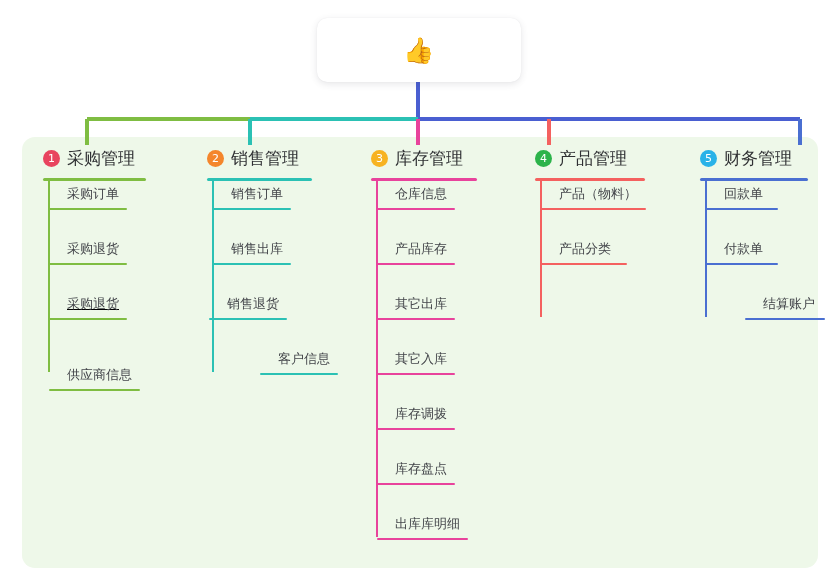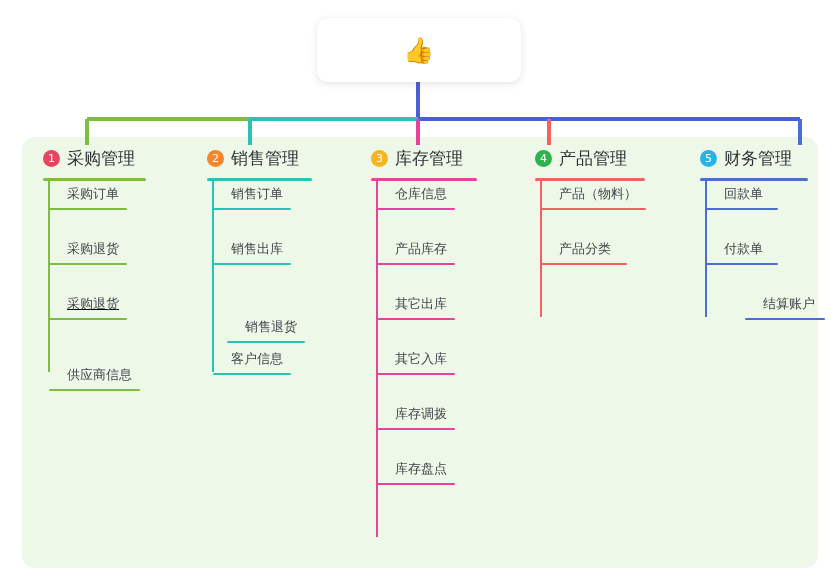--- a/index.html
+++ b/index.html
@@ -178,25 +178,25 @@
         </div>
         <div class="col-rule" style="width: 105px; background: rgb(43, 193, 180);"></div>
         <div class="leaf" style="top: 39px; left: 6px;">
           <span class="leaf-label">销售订单</span>
           <div class="leaf-rule" style="width: 78px; background: rgb(43, 193, 180);"></div>
         </div>
         <div class="leaf" style="top: 94px; left: 6px;">
           <span class="leaf-label">销售出库</span>
           <div class="leaf-rule" style="width: 78px; background: rgb(43, 193, 180);"></div>
         </div>
-        <div class="leaf" style="top: 149px; left: 20px; margin-top: 23px;">
+        <div class="leaf" style="top: 149px; left: 2px;">
           <span class="leaf-label">销售退货</span>
           <div class="leaf-rule" style="width: 78px; background: rgb(43, 193, 180);"></div>
         </div>
-        <div class="leaf" style="top: 204px; left: 6px;">
+        <div class="leaf" style="top: 204px; left: 6px; padding-left: 47px;">
           <span class="leaf-label">客户信息</span>
           <div class="leaf-rule" style="width: 78px; background: rgb(43, 193, 180);"></div>
         </div>
       </div>
       <div class="column" style="left: 371px;">
         <div class="col-header">
           <span class="badge" style="background: rgb(247, 179, 34);">3</span>
           <span class="col-title">库存管理</span>
         </div>
         <div class="col-rule" style="width: 106px; background: rgb(232, 67, 156);"></div>
@@ -216,20 +216,24 @@
           <span class="leaf-label">其它入库</span>
           <div class="leaf-rule" style="width: 78px; background: rgb(232, 67, 156);"></div>
         </div>
         <div class="leaf" style="top: 259px; left: 6px;">
           <span class="leaf-label">库存调拨</span>
           <div class="leaf-rule" style="width: 78px; background: rgb(232, 67, 156);"></div>
         </div>
         <div class="leaf" style="top: 314px; left: 6px;">
           <span class="leaf-label">库存盘点</span>
           <div class="leaf-rule" style="width: 78px; background: rgb(232, 67, 156);"></div>
+        </div>
+        <div class="leaf" style="top: 369px; left: 6px;">
+          <span class="leaf-label">出库库明细</span>
+          <div class="leaf-rule" style="width: 91px; background: rgb(232, 67, 156);"></div>
         </div>
       </div>
       <div class="column" style="left: 535px;">
         <div class="col-header">
           <span class="badge" style="background: rgb(44, 179, 74);">4</span>
           <span class="col-title">产品管理</span>
         </div>
         <div class="col-rule" style="width: 110px; background: rgb(244, 97, 95);"></div>
         <div class="leaf" style="top: 39px; left: 6px;">
           <span class="leaf-label">产品（物料）</span>

